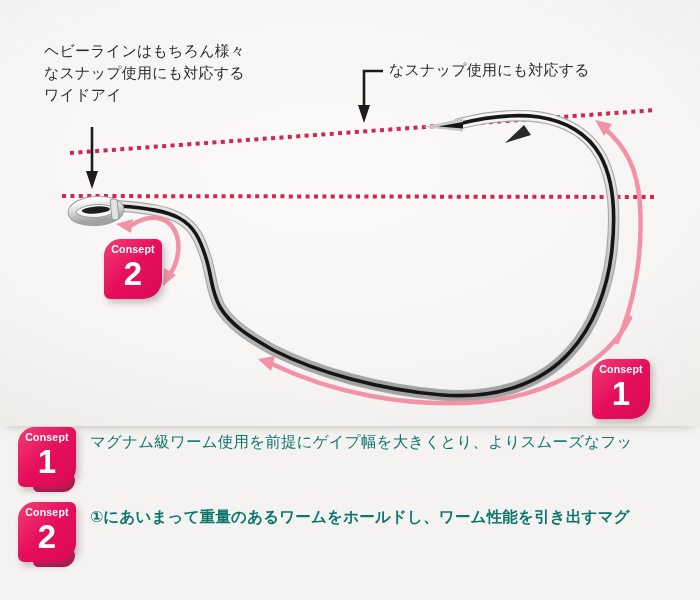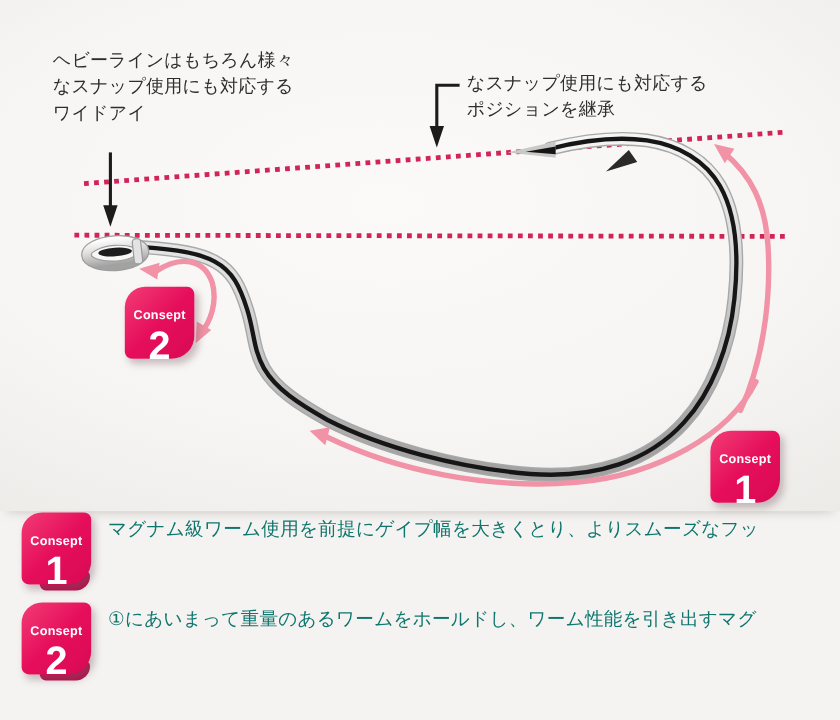--- a/index.html
+++ b/index.html
@@ -24,34 +24,34 @@
   .badge{
     position:absolute;width:58px;height:60px;text-align:center;color:#fff;
     background:linear-gradient(135deg,#f23d76 0%, #e60e5b 50%, #d90a54 100%);
     border-radius:17px 6px 19px 6px;
     box-shadow:3px 4px 6px rgba(130,95,105,0.38);
   }
   .badge::after{
     content:"";position:absolute;right:1px;bottom:-5px;width:42px;height:16px;
     background:#b50a49;border-radius:3px 6px 18px 8px;z-index:-1;
   }
-  .badge .badge-label{font-size:10.5px;font-weight:bold;padding-top:18px;letter-spacing:0.2px;}
+  .badge .badge-label{font-size:10.5px;font-weight:bold;padding-top:4px;letter-spacing:0.2px;}
   .badge .badge-num{font-size:33px;font-weight:bold;line-height:1;margin-top:2px;}
 
   .badge-d2{left:104px;top:239px;}
   .badge-d1{left:592px;top:359px;}
   .badge-r1{left:18px;top:427px;}
   .badge-r2{left:18px;top:502px;}
 
   .concept-text{
     position:absolute;left:90px;color:#0f766e;font-size:15.5px;line-height:22.5px;
     font-weight:500;letter-spacing:0.2px;white-space:nowrap;
   }
   .concept-text-1{top:431px;}
-  .concept-text-2{top:506px;}
+  .concept-text-2{top:506px;font-weight:bold;}
 </style>
 </head>
 <body>
 
 <div class="photo-area">
 
   <svg class="diagram-svg" width="700" height="426" viewBox="0 0 700 426">
     <defs>
       <linearGradient id="metal" x1="0" y1="0" x2="0.15" y2="1">
         <stop offset="0" stop-color="#fdfdfd"></stop>
@@ -133,21 +133,20 @@
     <polygon points="595,120 612,124 604,136" fill="#f192a6"></polygon>
   </svg>
 
   <div class="anno anno-left">
     <div>ヘビーラインはもちろん様々</div>
     <div>なスナップ使用にも対応する</div>
     <div>ワイドアイ</div>
   </div>
   <div class="anno anno-right">
     <div>なスナップ使用にも対応する</div>
-    <div>ポジションを継承</div>
   </div>
 
   <div class="badge badge-d2">
     <div class="badge-label">Consept</div>
     <div class="badge-num">2</div>
   </div>
   <div class="badge badge-d1">
     <div class="badge-label">Consept</div>
     <div class="badge-num">1</div>
   </div>

